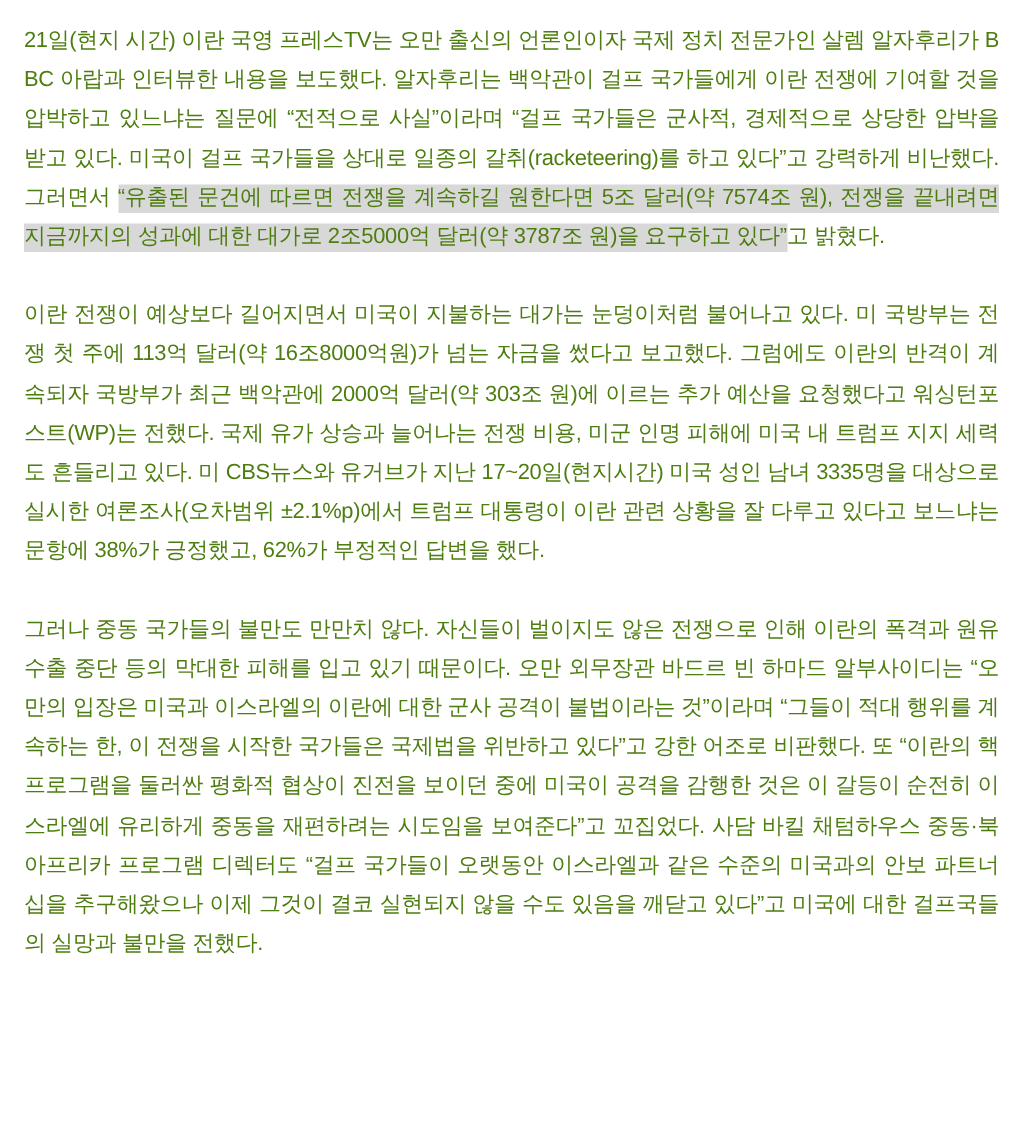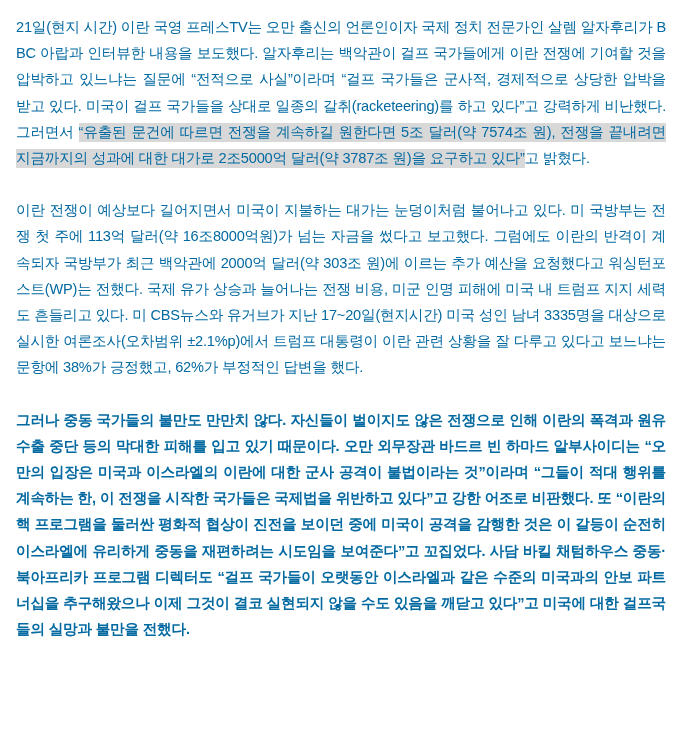--- a/index.html
+++ b/index.html
@@ -18,25 +18,24 @@
     box-sizing: border-box;
     width: 682px;
   }
   p.para {
     font-size: 14.6px;
     line-height: 26.2px;
     letter-spacing: -0.2px;
     margin: 0 0 26px 0;
     text-align: justify;
     word-break: break-all;
-    color: #0369a1;
+    color: #4d7c0f;
   }
   p.para:last-child {
     margin-bottom: 0;
-    font-weight: bold;
   }
   .hl {
     background: #d8d8d8;
     padding: 1px 0 2px 0;
     box-decoration-break: clone;
     -webkit-box-decoration-break: clone;
   }
 </style>
 </head>
 <body>

